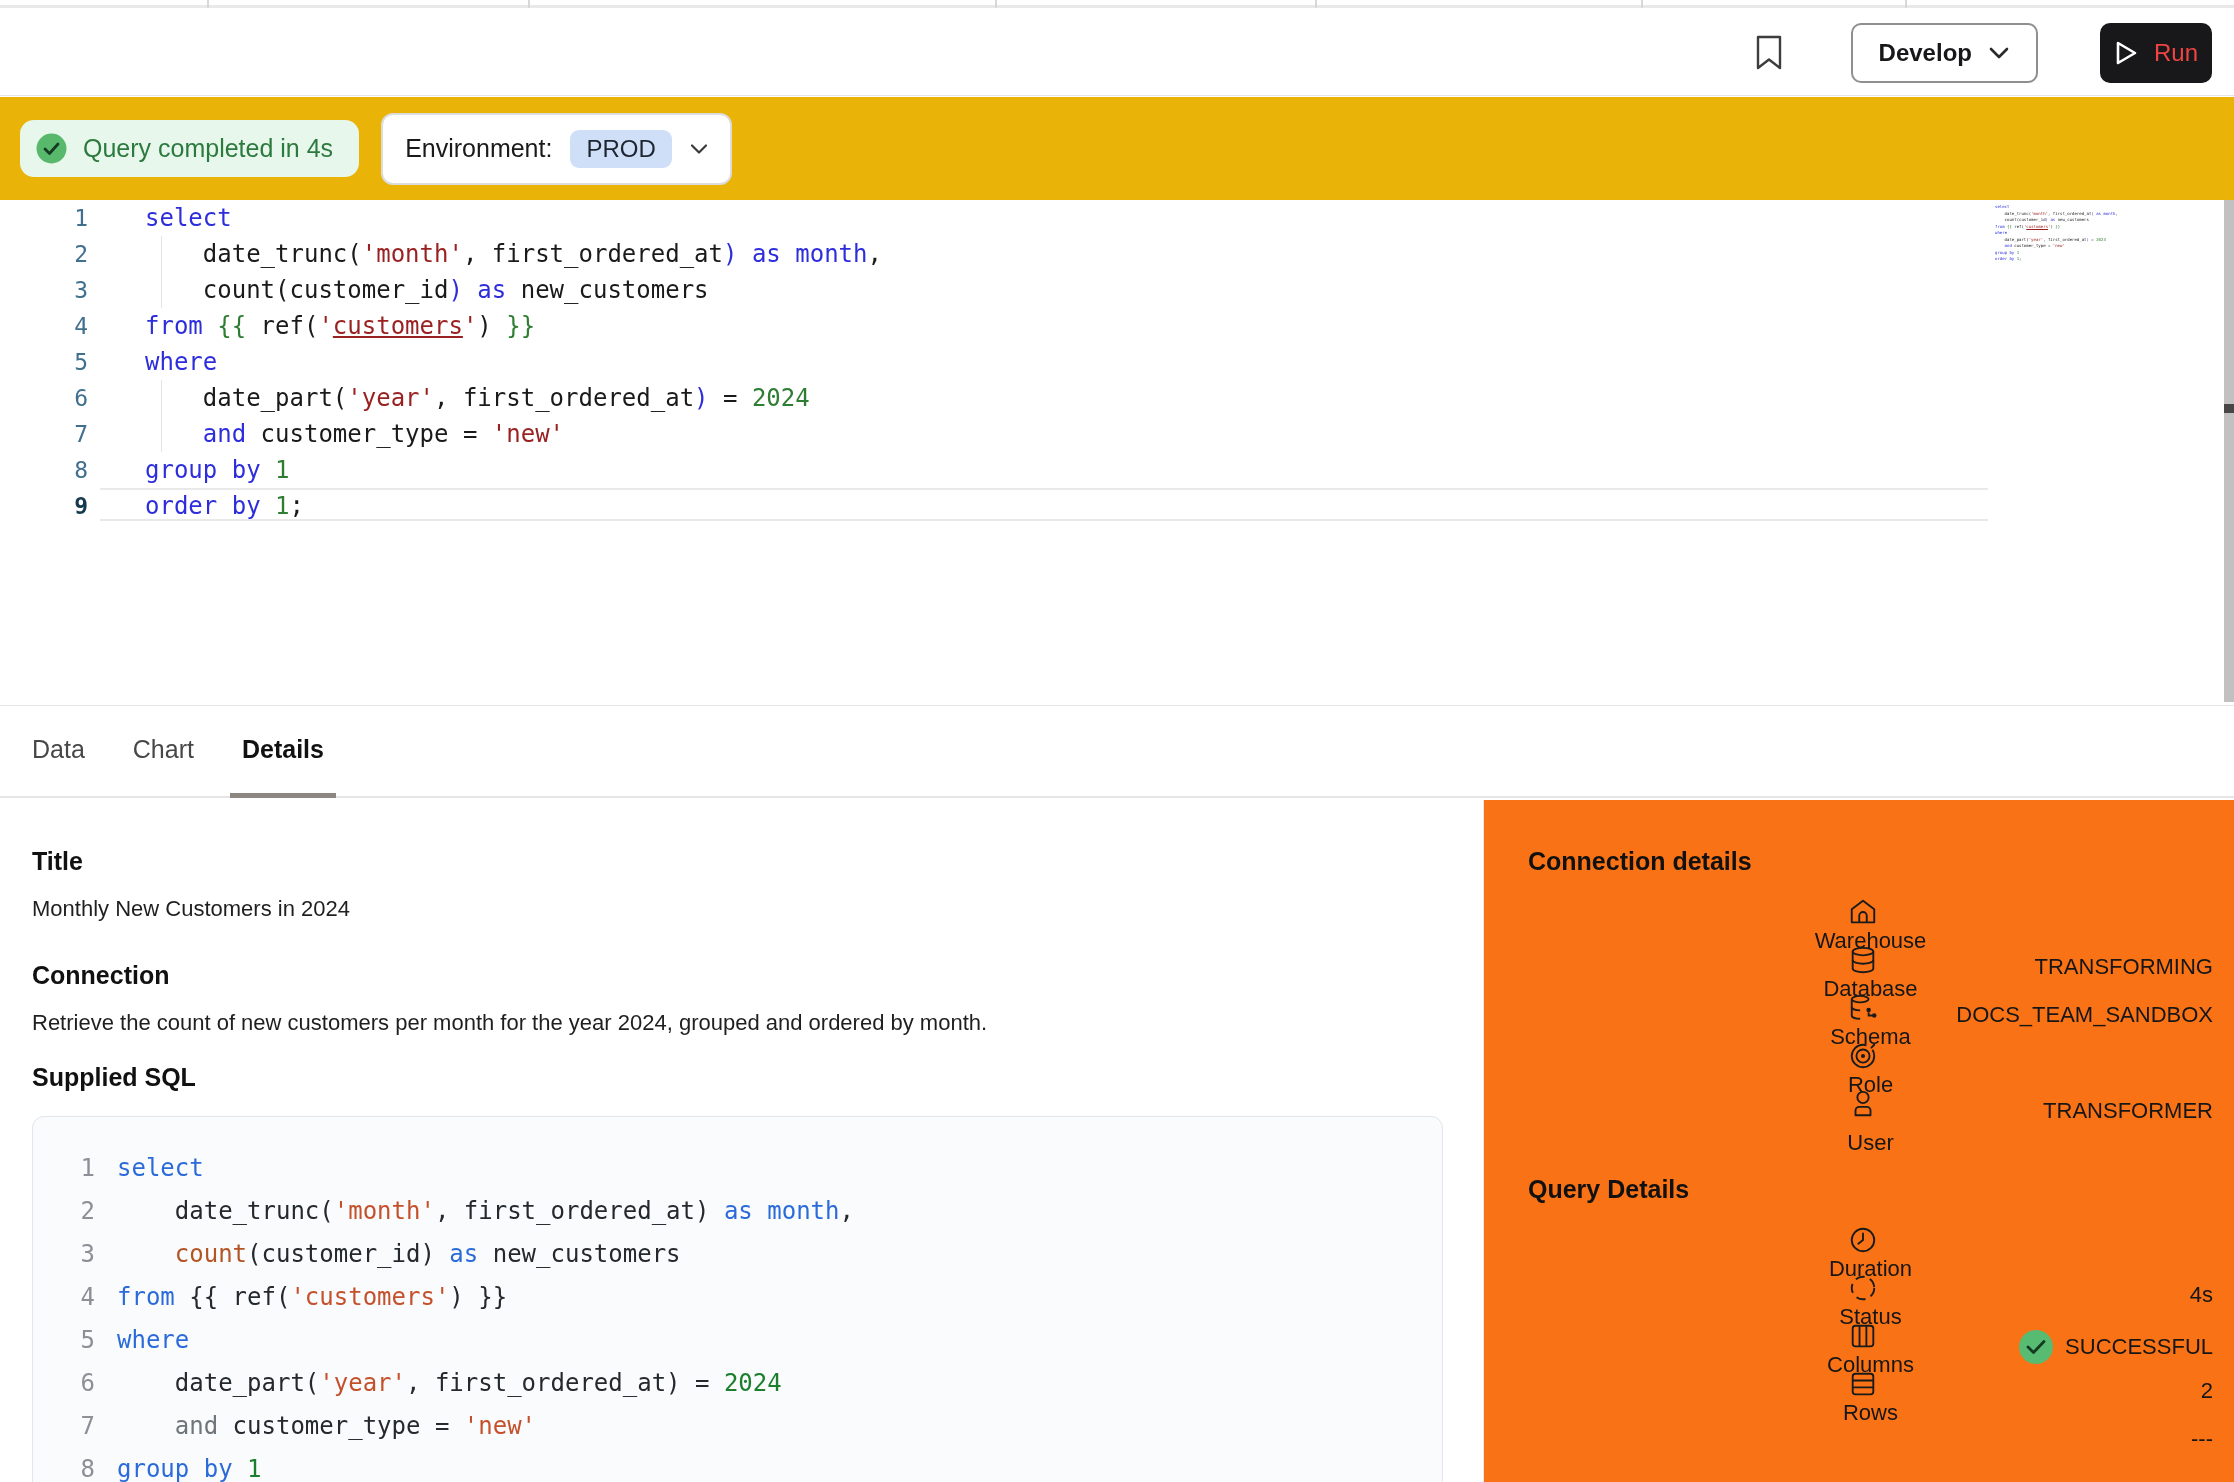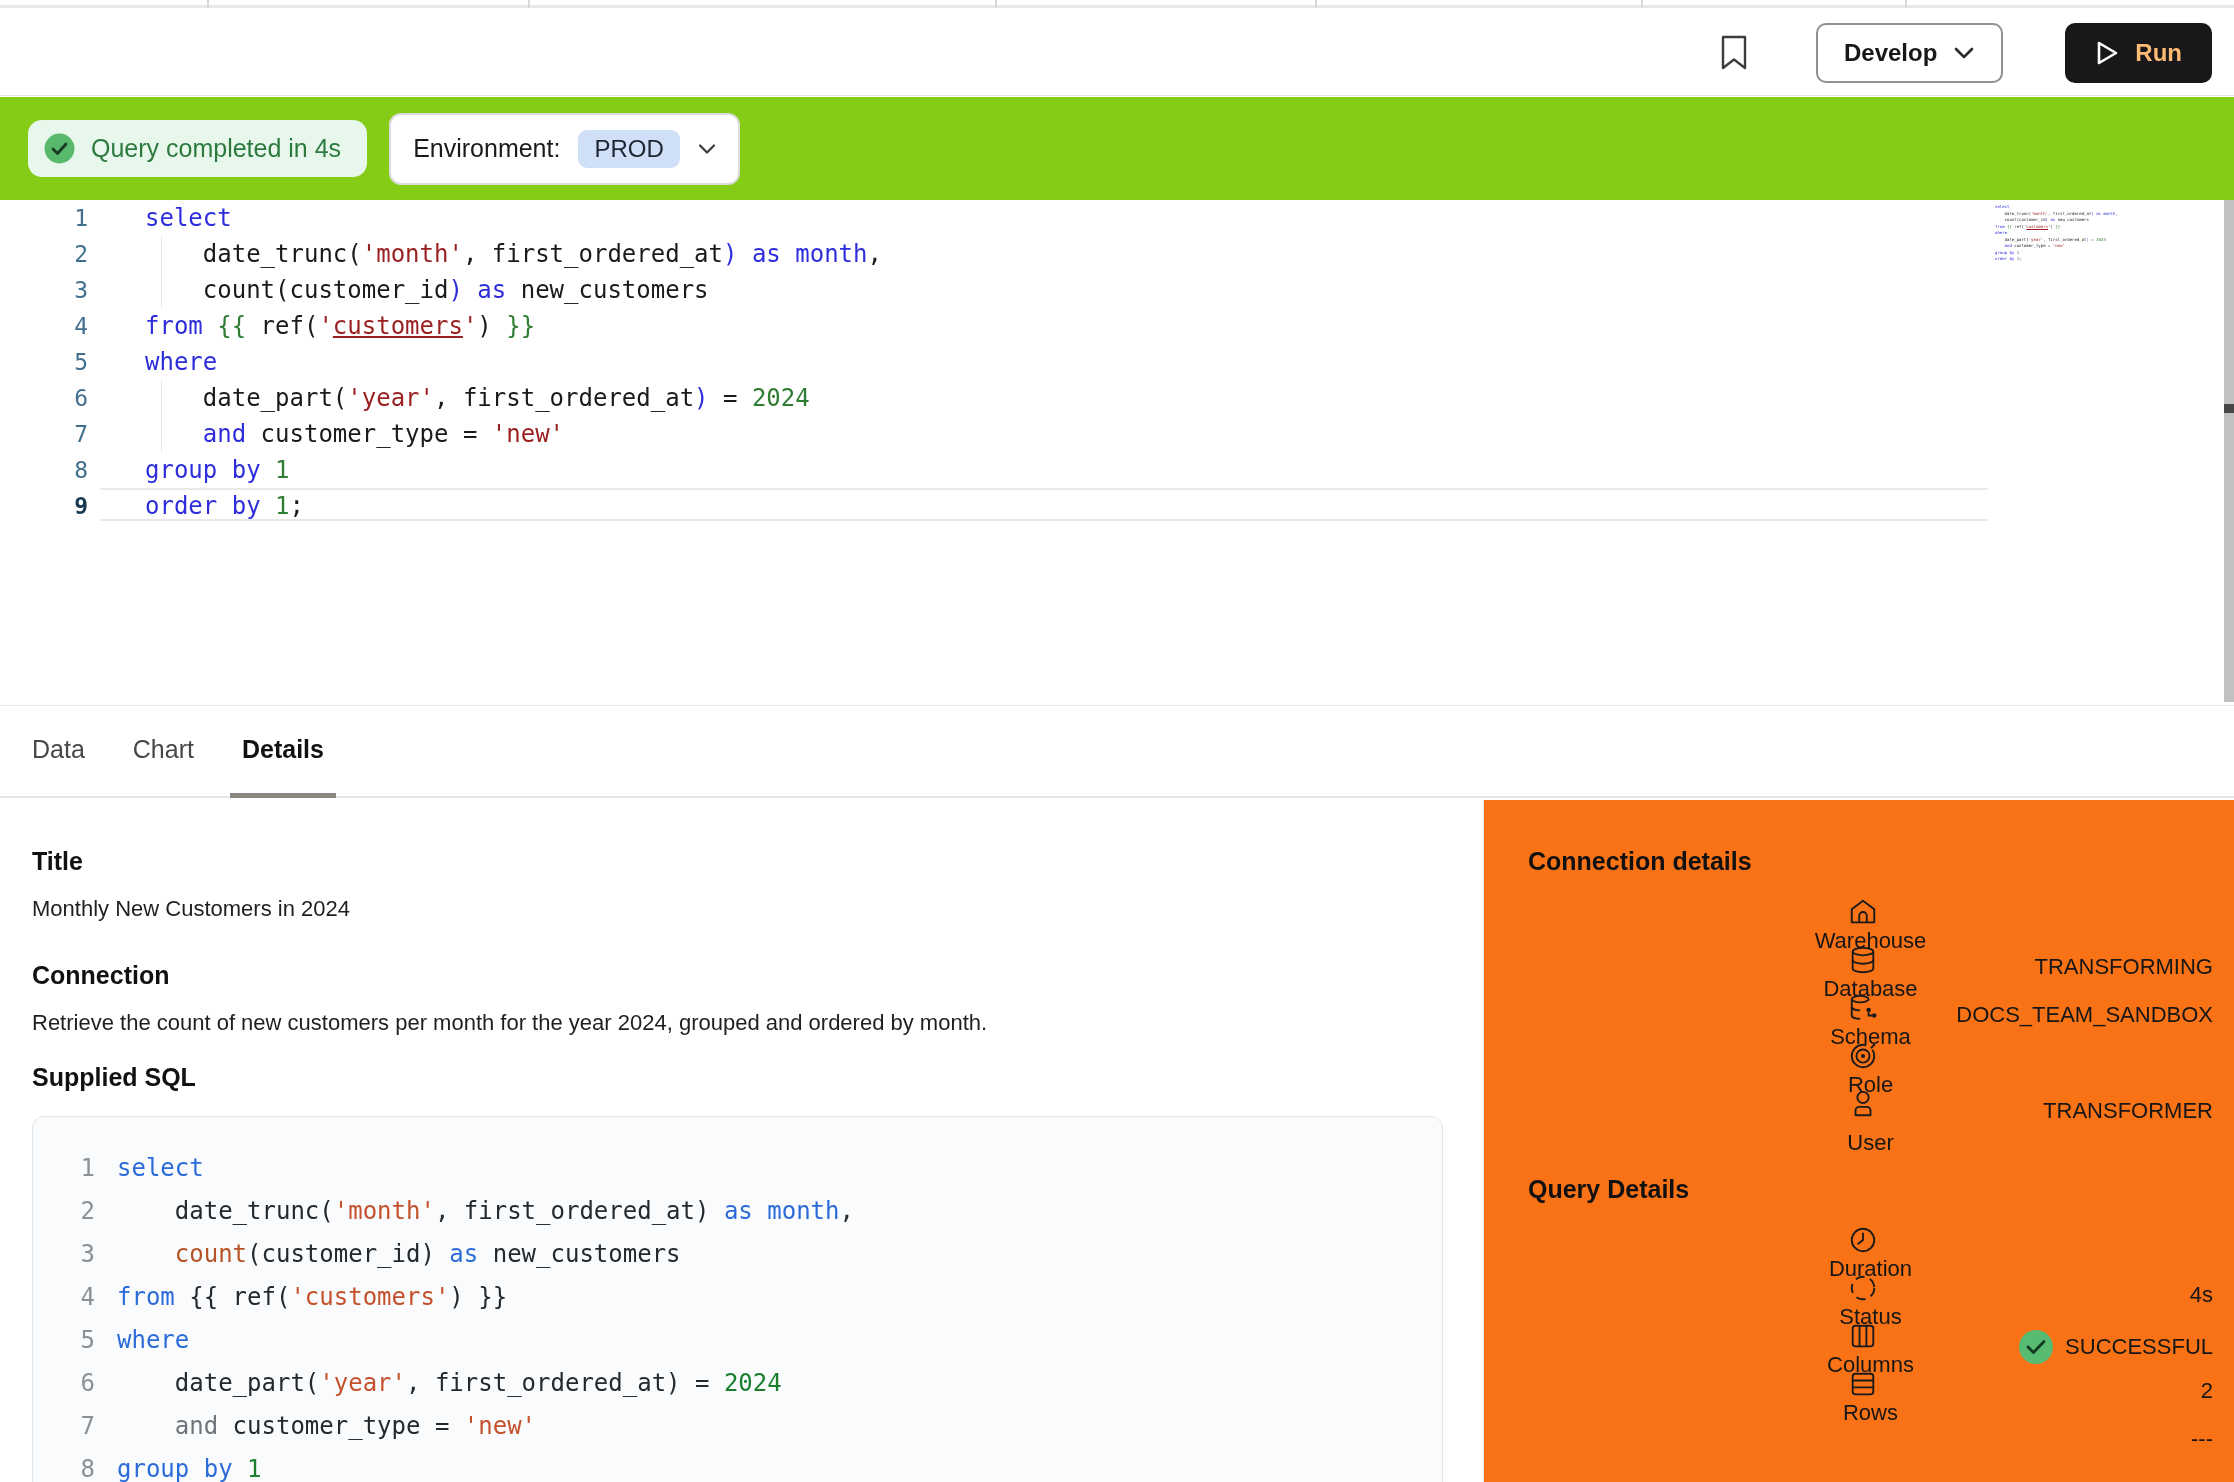--- a/index.html
+++ b/index.html
@@ -11,25 +11,25 @@
   
   #top-strip { position:absolute; left:0; top:0; width:2234px; height:8px; background:#fff; border-bottom:3px solid #e9e9e9; }
   #top-strip .sep { position:absolute; top:0; width:2px; height:8px; background:#d8d8d8; }
 
   
   #header { position:absolute; left:0; top:11px; width:2234px; height:85px; background:#fff;
     border-bottom:1px solid #e4e4e4; display:flex; align-items:center; justify-content:flex-end; gap:32px; padding-right:22px; }
   .icon-btn { display:flex; align-items:center; justify-content:center; width:40px; height:48px; cursor:pointer; }
   .btn { display:flex; align-items:center; gap:16px; height:60px; border-radius:10px; font-size:24px; cursor:pointer;margin-left:30px; }
   .btn-outline { border:2px solid #8f8f8f; background:#fff; padding:0 26px; font-weight:600; color:#18181b; }
-  .btn-dark { background:#18181b; color:#fdba74; padding:0 30px; font-weight:700; border:none; }
-
-  
-  #status-row { position:absolute; left:0; top:97px; width:2234px; height:103px; background:#84cc16;
-    display:flex; align-items:center; gap:22px; padding-left:28px; }
+  .btn-dark { background:#18181b; color:#ef4444; padding:0 14px; font-weight:400; border:none; }
+
+  
+  #status-row { position:absolute; left:0; top:97px; width:2234px; height:103px; background:#eab308;
+    display:flex; align-items:center; gap:22px; padding-left:20px; }
   #query-pill { display:flex; align-items:center; gap:16px; height:57px; padding:0 26px 0 16px;
     background:#e8f7ec; border-radius:14px; color:#2c7a3e; font-size:25px; font-weight:500; }
   #env-box { display:flex; align-items:center; gap:18px; height:72px; padding:0 22px;
     background:#fff; border:2px solid #dcdcdc; border-radius:12px; font-size:25px; cursor:pointer; }
   #env-value { background:#cfdff7; color:#1d2530; border-radius:9px; padding:5px 16px; font-size:24px; }
 
   
   #editor { position:absolute; left:0; top:200px; width:2234px; height:505px; background:#fff;
     font-family:"DejaVu Sans Mono", monospace; font-size:24px; }
   #editor-lines { position:absolute; left:0; top:0; width:2210px; }

